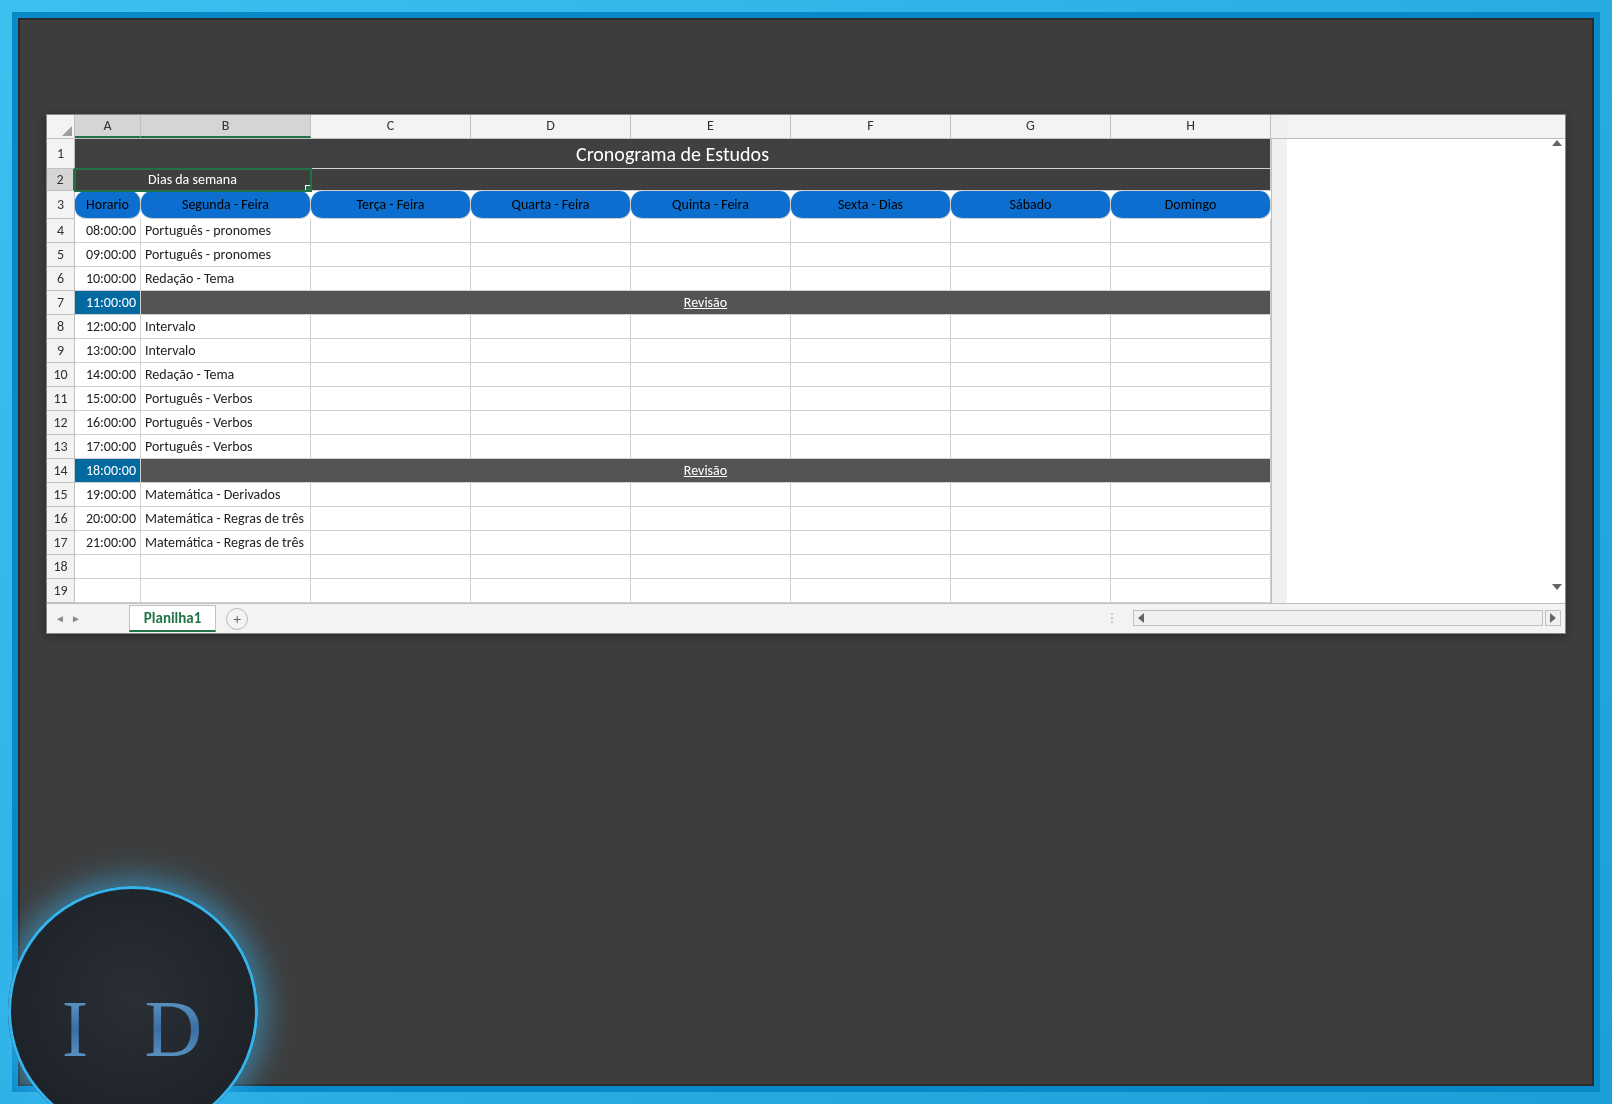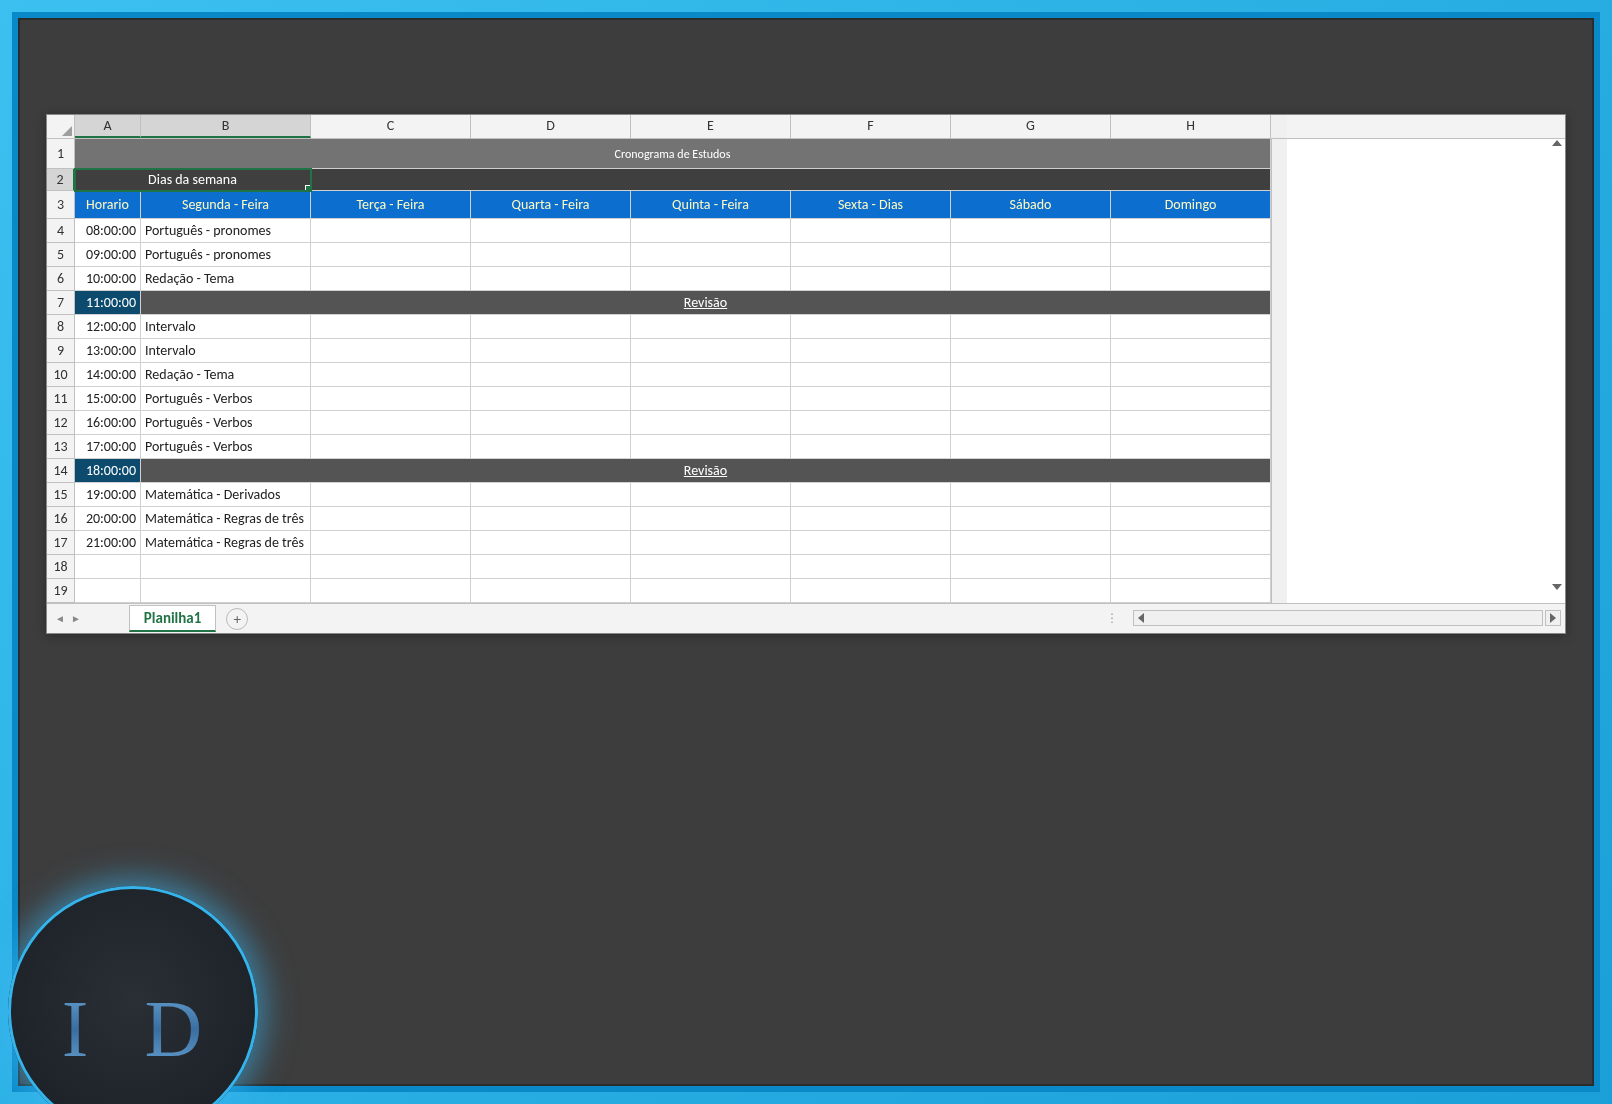--- a/index.html
+++ b/index.html
@@ -97,24 +97,24 @@
     font-size: 14px;
     color: #222;
     display: flex;
     align-items: center;
     min-height: 24px;
     overflow: hidden;
     white-space: nowrap;
   }
   .title-row .merged {
     grid-column: 2 / 10;
-    background: #737373;
+    background: #404040;
     color: #ffffff;
     justify-content: center;
-    font-size: 12px;
+    font-size: 20px;
     min-height: 30px;
   }
   .subhead-row .dias {
     grid-column: 2 / 4;
     background: #3f3f3f;
     color: #ffffff;
     justify-content: center;
     outline: 2px solid #217346;
     outline-offset: -1px;
     min-height: 22px;
@@ -128,30 +128,31 @@
     background:#217346;
     border:1px solid #fff;
   }
   .subhead-row .rest {
     grid-column: 4 / 10;
     background: #3f3f3f;
     min-height: 22px;
   }
   .blue-header {
     background: #0c6fcf;
-    color: #fef9c3;
+    color: #000000;
     justify-content: center;
     min-height: 28px;
+    border-radius: 11px;
   }
   .col-A-time {
     justify-content: flex-end;
     padding-right: 4px;
   }
   .revisao-row .time-dark {
-    background: #0c4a6e;
+    background: #0369a1;
     color: #ffffff;
     justify-content: flex-end;
     padding-right: 4px;
   }
   .revisao-row .revisao-merge {
     grid-column: 3 / 10;
     background: #545454;
     color: #ffffff;
     justify-content: center;
     text-decoration: underline;

